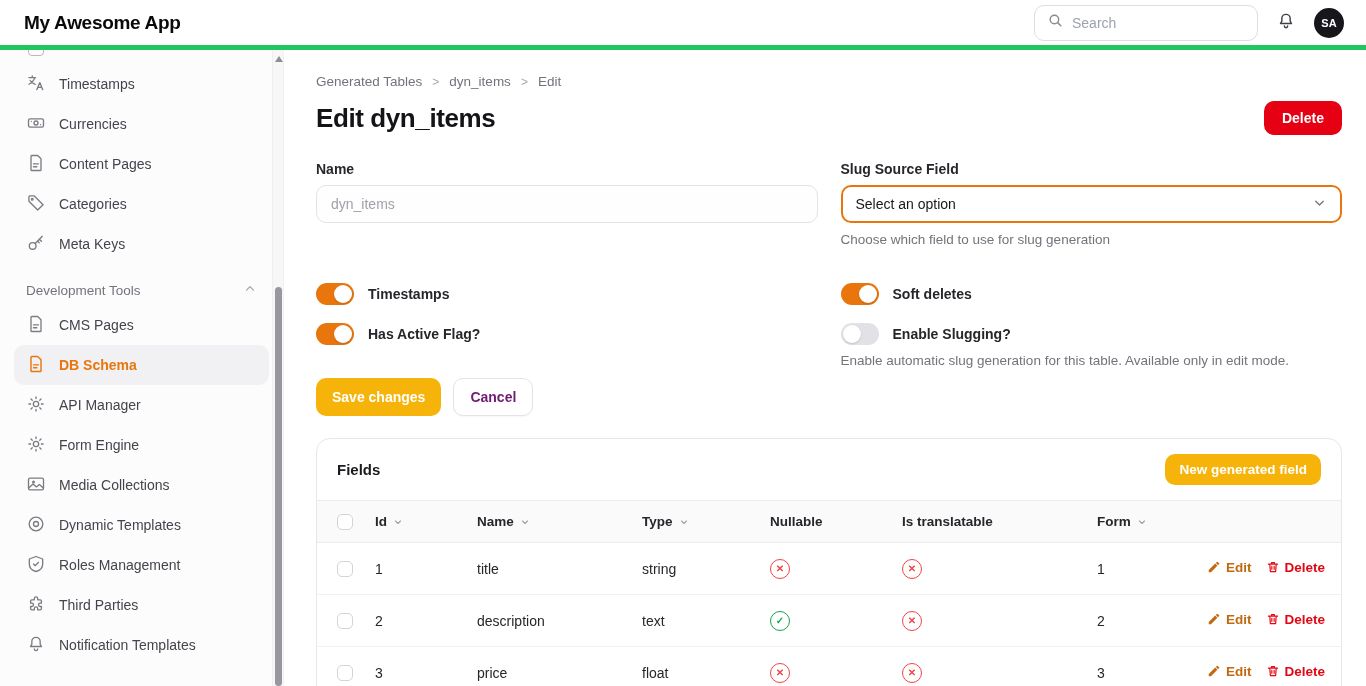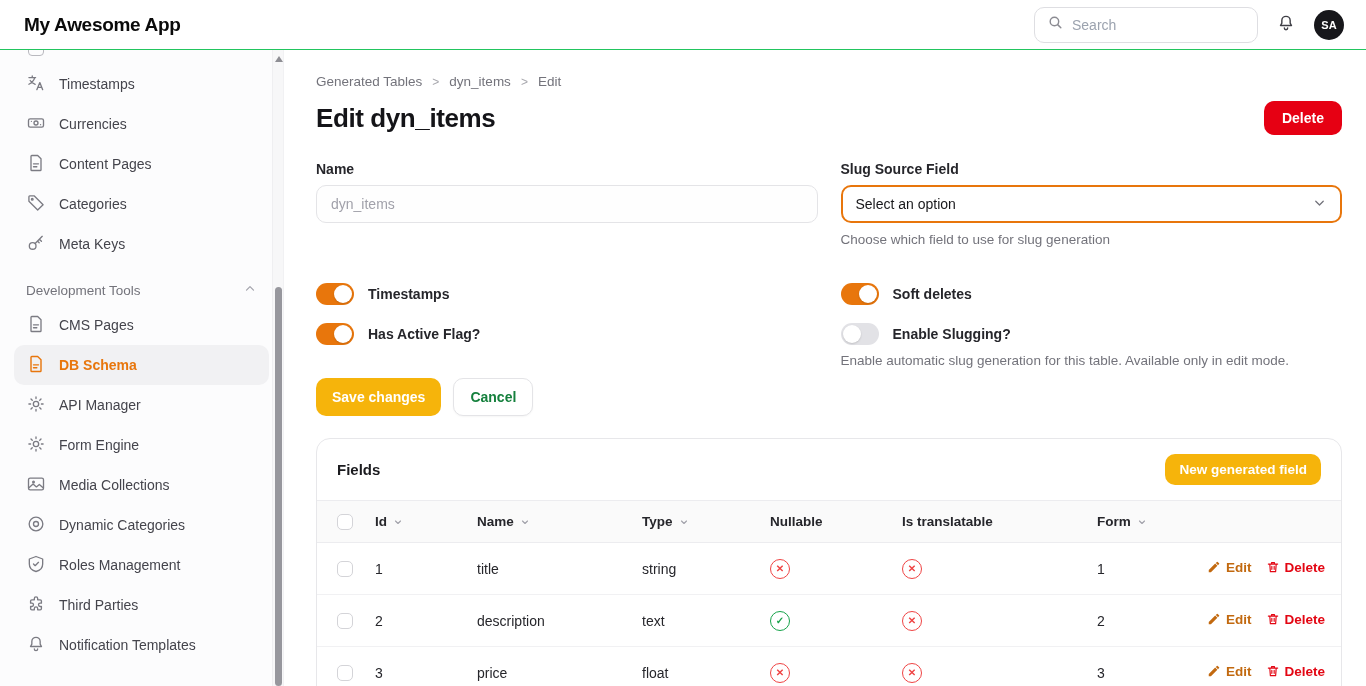--- a/index.html
+++ b/index.html
@@ -1,21 +1,21 @@
 <!DOCTYPE html>
 <html><head>
 <meta charset="utf-8">
 <style>
   * { margin:0; padding:0; box-sizing:border-box; }
   html,body { width:1366px; height:686px; overflow:hidden; background:#fff;
     font-family:"Liberation Sans", sans-serif; color:#18181b; }
 
   
   .header { position:absolute; top:0; left:0; right:0; height:50px; background:#fff;
-    border-bottom:1px solid #22c55e; display:flex; align-items:center;
+    border-bottom:5px solid #22c55e; display:flex; align-items:center;
     justify-content:space-between; padding:0 22px 0 24px; z-index:20; }
   .logo { font-size:19px; font-weight:800; letter-spacing:-0.3px; color:#0a0a0a; }
   .header-right { display:flex; align-items:center; gap:18px; }
   .search-box { width:224px; height:36px; border:1px solid #dedee2; border-radius:10px;
     display:flex; align-items:center; gap:8px; padding:0 12px; background:#fff; }
   .search-box svg { flex:none; }
   .search-box input { border:none; outline:none; flex:1; font-size:14px;
     font-family:"Liberation Sans", sans-serif; color:#3f3f46; background:transparent; }
   .search-box input::placeholder { color:#9ca3af; }
   .avatar { width:30px; height:30px; border-radius:50%; background:#17171b; color:#fff;
@@ -50,21 +50,21 @@
   .crumb { cursor:pointer; }
   .crumb-sep { color:#a7a7ad; font-size:12px; }
   .title-row { margin-top:12px; display:flex; align-items:center; justify-content:space-between; }
   .page-title { font-size:26px; font-weight:800; letter-spacing:-0.4px; color:#141418; }
   .btn { border:none; border-radius:10px; font-family:"Liberation Sans", sans-serif;
     cursor:pointer; display:inline-flex; align-items:center; justify-content:center; }
   .btn-danger { background:#e60013; color:#fff; font-size:14px; font-weight:700;
     padding:9px 18px; }
   .btn-amber { background:#f6b40b; color:#fff; font-size:14px; font-weight:700;
     padding:10px 16px; }
-  .btn-plain { background:#fff; color:#15803d; font-size:14px; font-weight:600;
+  .btn-plain { background:#fff; color:#701a75; font-size:14px; font-weight:600;
     padding:10px 16px; border:1px solid #e4e4e7; box-shadow:0 1px 2px rgba(0,0,0,.04); }
 
   .form-grid { margin-top:26px; display:grid; grid-template-columns:1fr 1fr; column-gap:23px; }
   .f-label { font-size:14px; font-weight:700; color:#26262b; margin-bottom:8px; }
   .f-input { width:100%; height:38px; border:1px solid #e4e4e7; border-radius:10px;
     padding:0 14px; font-size:14px; font-family:"Liberation Sans", sans-serif;
     color:#3f3f46; background:#fefefe; outline:none; }
   .f-input::placeholder { color:#a1a1aa; }
   .f-select { width:100%; height:38px; border:2px solid #e8760c; border-radius:10px;
     display:flex; align-items:center; justify-content:space-between; padding:0 13px;
@@ -221,21 +221,21 @@
           <path d="M3.5 16.5 8.5 12l4 3.5 3.5-3 4.5 4"></path>
           <circle cx="9" cy="9.5" r="1"></circle>
         </svg></span>
     <span>Media Collections</span>
   </div>
   <div class="side-item">
     <span><svg width="20" height="20" viewBox="0 0 24 24" fill="none" stroke-width="1.6" stroke-linecap="round" stroke-linejoin="round" stroke="#7b7b83">
           <circle cx="12" cy="12" r="8.2"></circle>
           <circle cx="12" cy="12" r="3"></circle>
         </svg></span>
-    <span>Dynamic Categories</span>
+    <span>Dynamic Templates</span>
   </div>
   <div class="side-item">
     <span><svg width="20" height="20" viewBox="0 0 24 24" fill="none" stroke-width="1.6" stroke-linecap="round" stroke-linejoin="round" stroke="#7b7b83">
           <path d="M12 3l8 3v6c0 4.8-3.4 7.9-8 9-4.6-1.1-8-4.2-8-9V6l8-3z"></path>
           <path d="M9 12l2 2 4-4"></path>
         </svg></span>
     <span>Roles Management</span>
   </div>
   <div class="side-item">
     <span><svg width="20" height="20" viewBox="0 0 24 24" fill="none" stroke-width="1.6" stroke-linecap="round" stroke-linejoin="round" stroke="#7b7b83">

